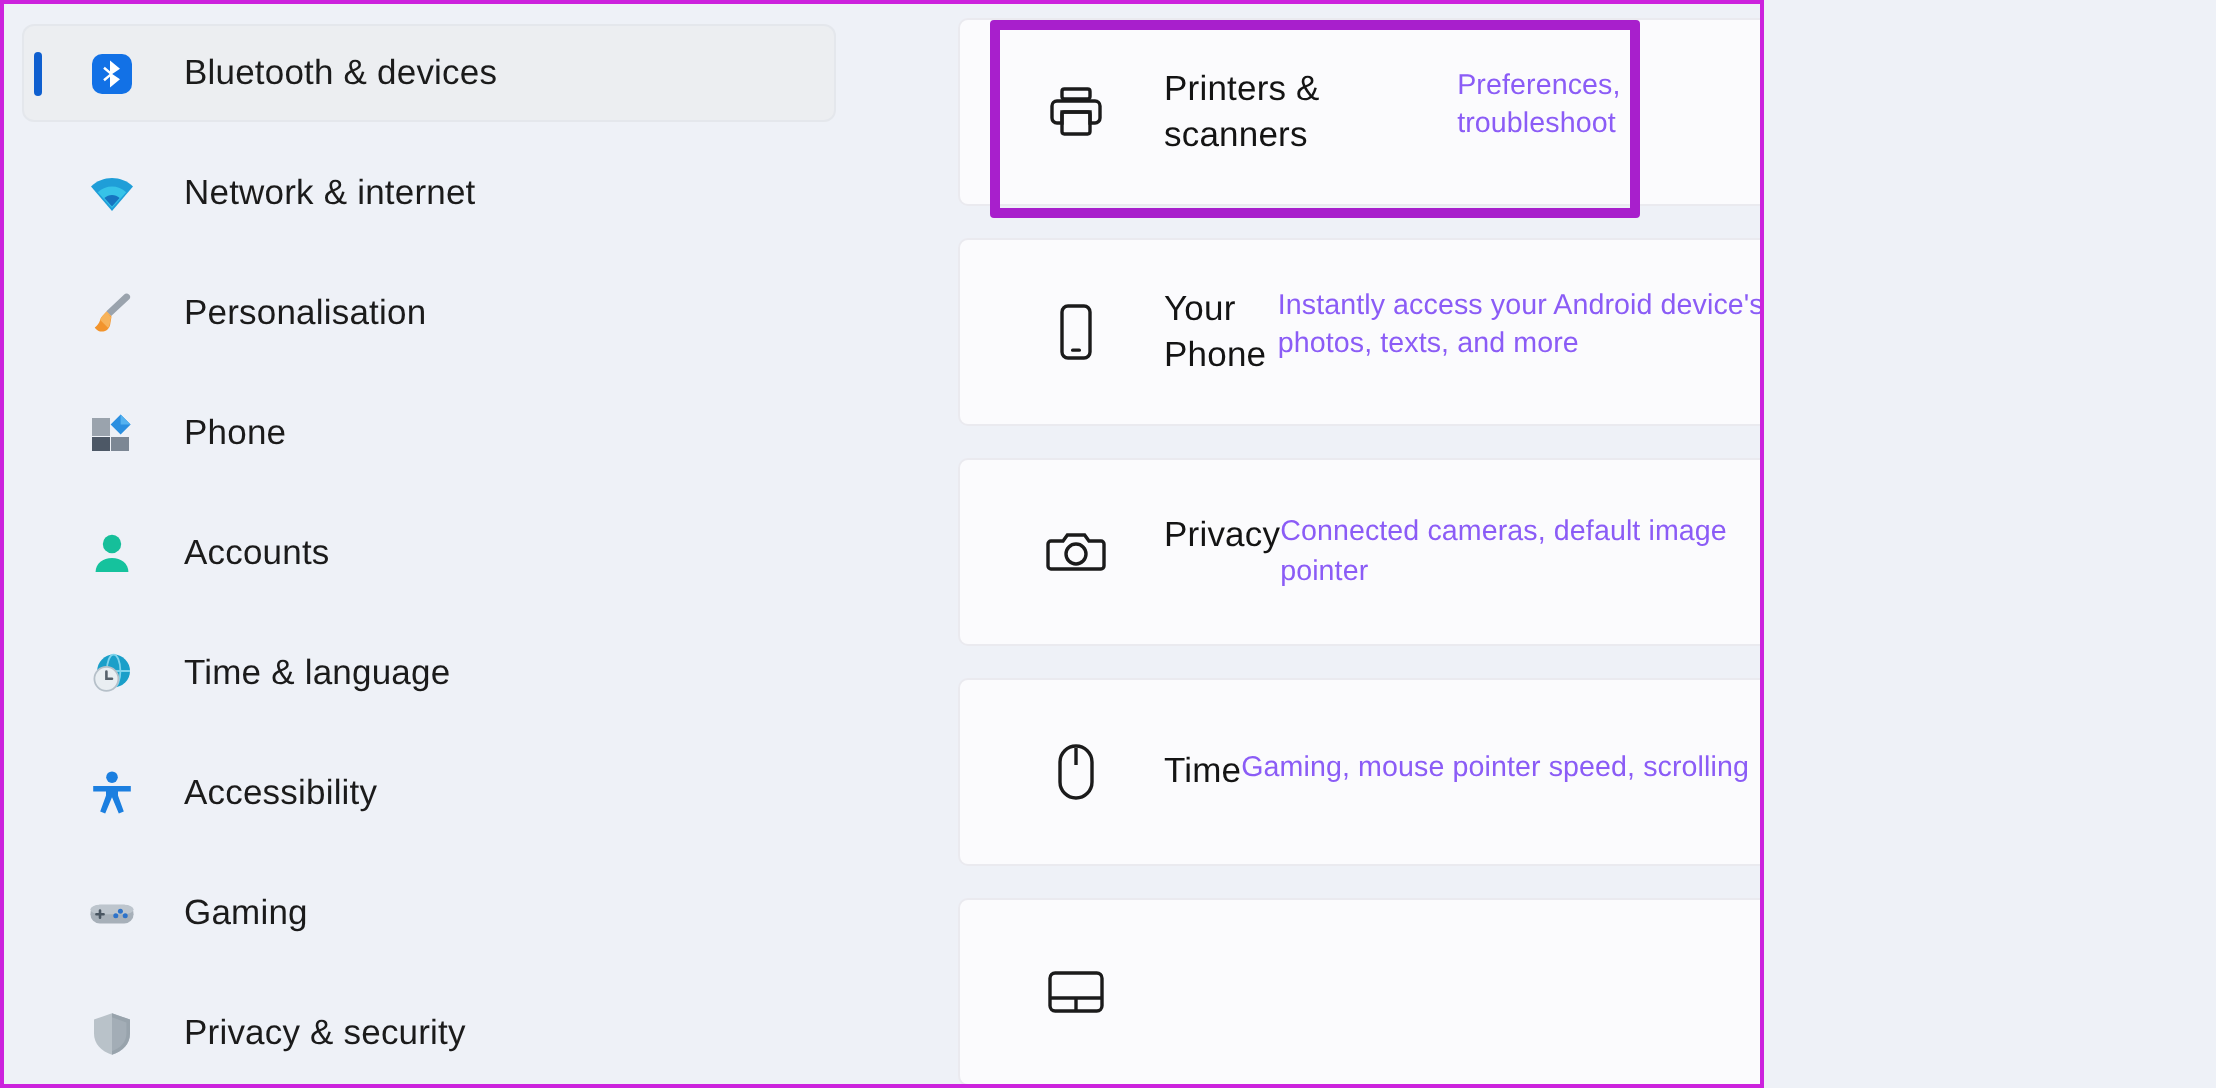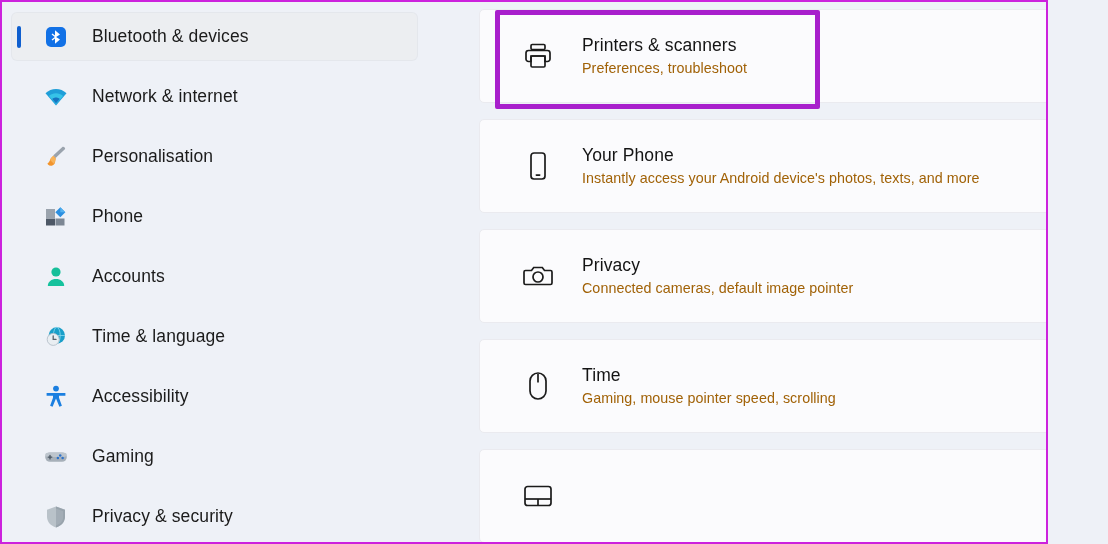--- a/index.html
+++ b/index.html
@@ -7,21 +7,21 @@
   html, body {
     width: 1108px;
     height: 544px;
     overflow: hidden;
     font-family: "Liberation Sans", sans-serif;
     background: #eef1f7;
   }
 
   #screen {
     position: relative;
-    width: 1048px;
+    width: 882px;
     height: 544px;
     background: #eef1f7;
     border: 2px solid #cc22dd;
     overflow: hidden;
   }
 
   
   #sidebar {
     position: absolute;
     left: 0; top: 0;
@@ -105,32 +105,32 @@
     height: 34px;
     flex: 0 0 34px;
     display: flex;
     align-items: center;
     justify-content: center;
     margin-right: 27px;
     color: #1b1b1b;
   }
   .card-icon svg { display: block; }
 
-  .card-text { display: flex; flex-direction: column; justify-content: center; }
+  .card-text { display: flex; flex-direction: row; justify-content: center; }
 
   .card-title {
     font-size: 17.5px;
     color: #141414;
     line-height: 1.34;
     letter-spacing: 0.1px;
   }
 
   .card-sub {
     font-size: 14.3px;
-    color: #a16207;
+    color: #8b5cf6;
     line-height: 1.35;
     margin-top: 1px;
     letter-spacing: 0.05px;
   }
 
   
   #highlight {
     position: absolute;
     left: 493px;
     top: 8px;

